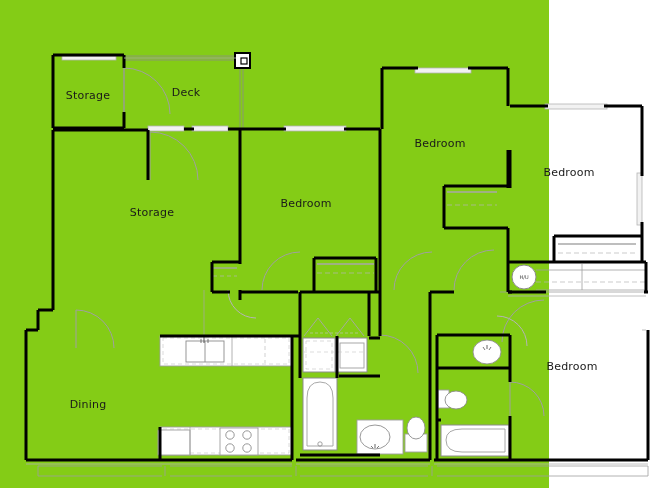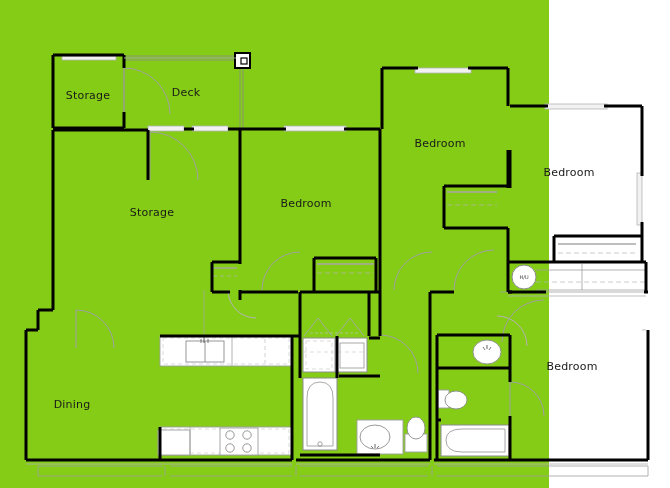--- a/index.html
+++ b/index.html
@@ -414,19 +414,19 @@
   <div class="room-label" style="left:186px; top:92px;">Deck</div>
 
   <div class="room-label" style="left:152px; top:212px;">Storage</div>
 
   <div class="room-label" style="left:306px; top:203px;">Bedroom</div>
 
   <div class="room-label" style="left:440px; top:143px;">Bedroom</div>
 
   <div class="room-label" style="left:569px; top:172px;">Bedroom</div>
 
-  <div class="room-label" style="left:72px; top:404px;text-align:right;">Dining</div>
+  <div class="room-label" style="left:88px; top:404px;text-align:right;">Dining</div>
 
   <div class="room-label" style="left:572px; top:366px;">Bedroom</div>
 
   <div class="hu-label" style="left:524px; top:277px;">H/U</div>
 
 </div>
 
 </body></html>

